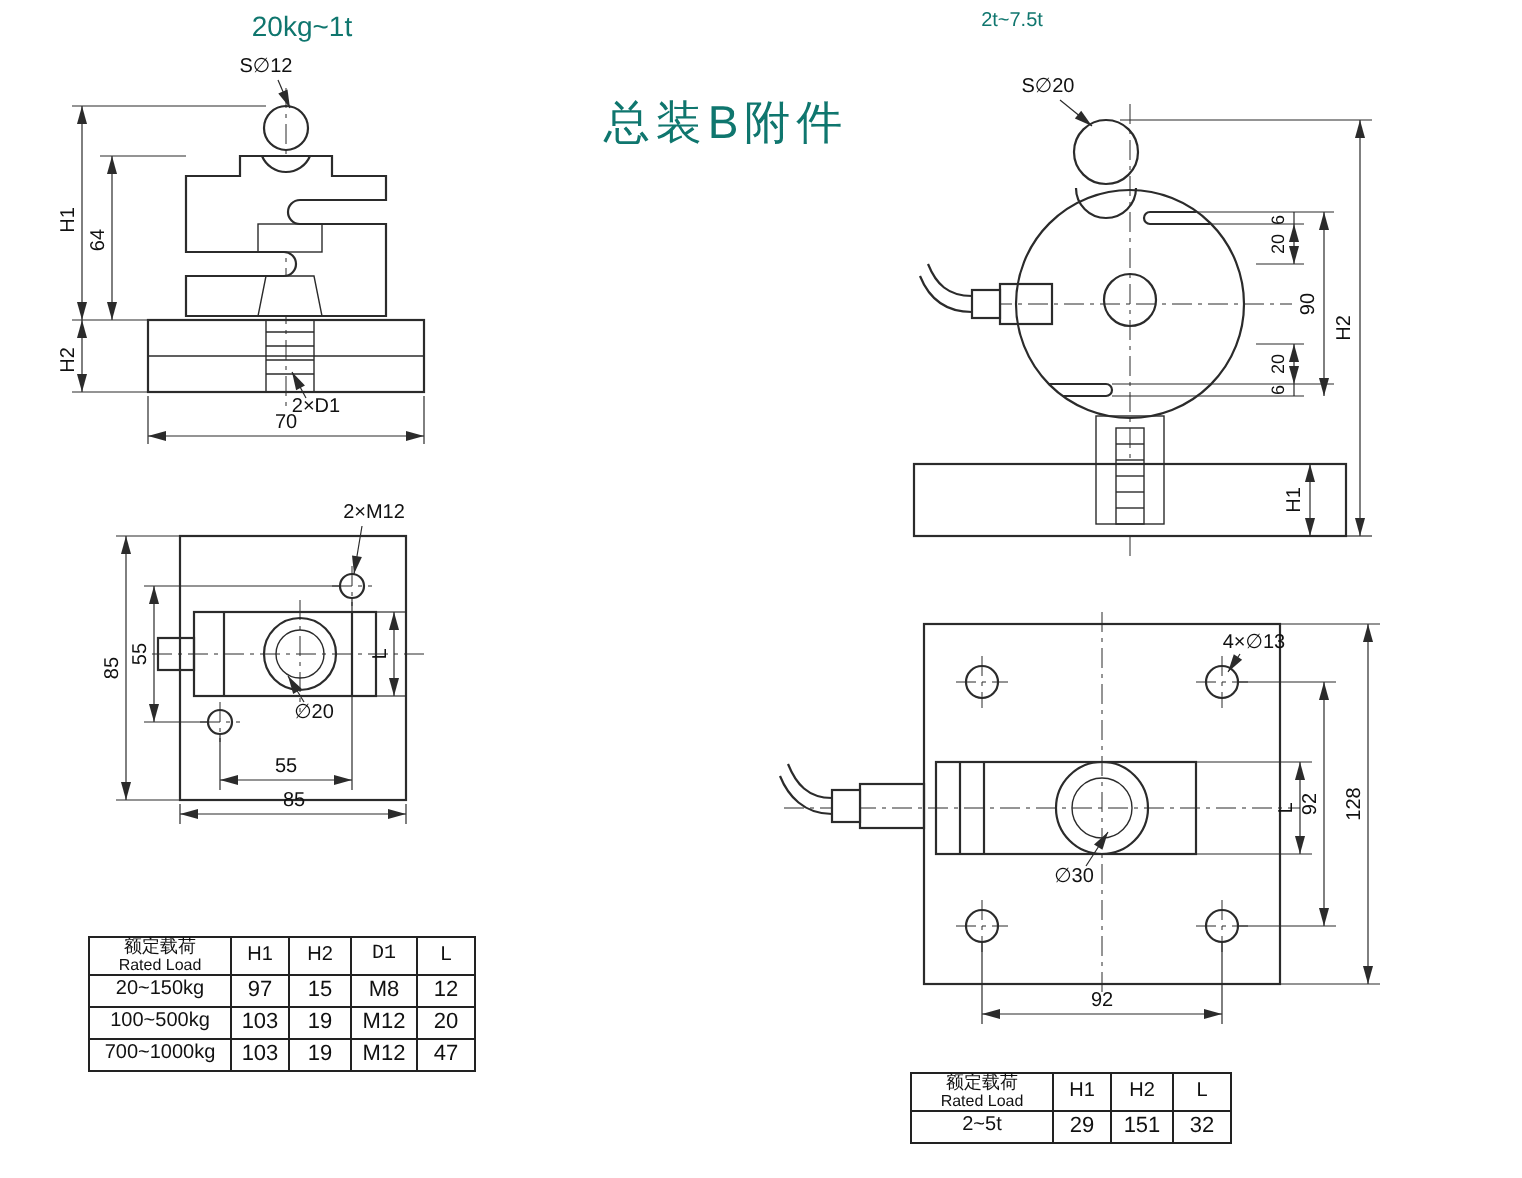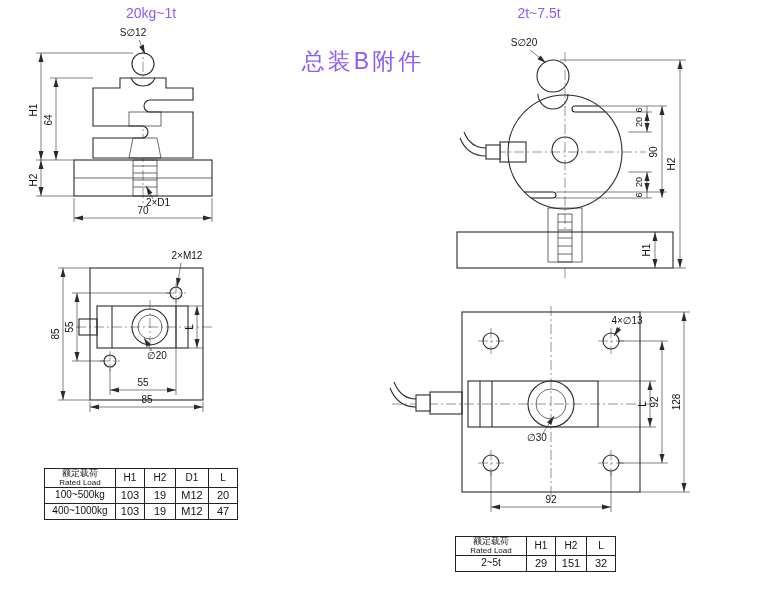--- a/index.html
+++ b/index.html
@@ -2,24 +2,24 @@
 <html><head>
 <meta charset="utf-8">
 <style>
   html,body { margin:0; padding:0; }
   body {
     width:761px; height:589px; position:relative; background:#ffffff;
     font-family:"Liberation Sans", sans-serif; color:#111; overflow:hidden;
   }
   svg { position:absolute; left:0; top:0; }
 
-  .hdr { position:absolute; text-align:center; color:#8b5cf6; }
+  .hdr { position:absolute; text-align:center; color:#0f766e; }
   #title { left:283px; top:46px; width:160px; font-size:23px; font-weight:400; letter-spacing:3px; }
   #range-left  { left:103px; top:5px; width:96px; font-size:14px; }
-  #range-right { left:491px; top:5px; width:96px; font-size:14px; }
+  #range-right { left:458px; top:5px; width:96px; font-size:10px; }
 
   
   .part      { stroke:#2b2b2b; stroke-width:1.1; fill:none; }
   .partw     { stroke:#2b2b2b; stroke-width:1.1; fill:#ffffff; }
   .thin      { stroke:#2b2b2b; stroke-width:0.7; fill:none; }
   .ext,.ldr  { stroke:#2b2b2b; stroke-width:0.6; fill:none; }
   .dim       { stroke:#2b2b2b; stroke-width:0.6; fill:none; }
   .cl        { stroke:#2b2b2b; stroke-width:0.5; fill:none; stroke-dasharray:10 3 2 3; }
   .t   { font:10px "Liberation Sans", sans-serif; fill:#111; text-anchor:middle; }
   .t9  { font:9px  "Liberation Sans", sans-serif; fill:#111; text-anchor:middle; }
@@ -29,21 +29,21 @@
   .spec th, .spec td {
     border:1px solid #222; text-align:center; font-weight:400;
     padding:0 2px; height:15px; font-size:11px; line-height:1.05; vertical-align:middle;
   }
   .spec th { font-size:10px; height:18px; }
   .spec .loadcol { width:66px; }
   .spec td.load  { font-size:10px; }
   .spec th .cn { display:block; font-size:9px; }
   .spec th .en { display:block; font-size:8px; }
   .spec .c-h1 { width:24px; } .spec .c-h2 { width:26px; }
-  .spec .c-d1 { width:28px; } .spec .c-l  { width:24px; }
+  .spec .c-d1 { width:28px;font-family:Liberation Mono, monospace; } .spec .c-l  { width:24px; }
 </style>
 </head>
 <body>
 
 <div class="hdr" id="range-left">20kg~1t</div>
 <div class="hdr" id="range-right">2t~7.5t</div>
 <div class="hdr" id="title">总装B附件</div>
 
 <svg width="761" height="589" viewBox="0 0 761 589">
   <defs>
@@ -268,28 +268,35 @@
     <th class="loadcol">
       <span class="cn">额定载荷</span>
       <span class="en">Rated Load</span>
     </th>
     <th class="c-h1">H1</th>
     <th class="c-h2">H2</th>
     <th class="c-d1">D1</th>
     <th class="c-l">L</th>
   </tr>
   <tr>
+    <td class="load">20~150kg</td>
+    <td>97</td>
+    <td>15</td>
+    <td>M8</td>
+    <td>12</td>
+  </tr>
+  <tr>
     <td class="load">100~500kg</td>
     <td>103</td>
     <td>19</td>
     <td>M12</td>
     <td>20</td>
   </tr>
   <tr>
-    <td class="load">400~1000kg</td>
+    <td class="load">700~1000kg</td>
     <td>103</td>
     <td>19</td>
     <td>M12</td>
     <td>47</td>
   </tr>
 </tbody>
   </table>
 
 <table class="spec" style="left:455px; top:536px;">
   <tbody>

